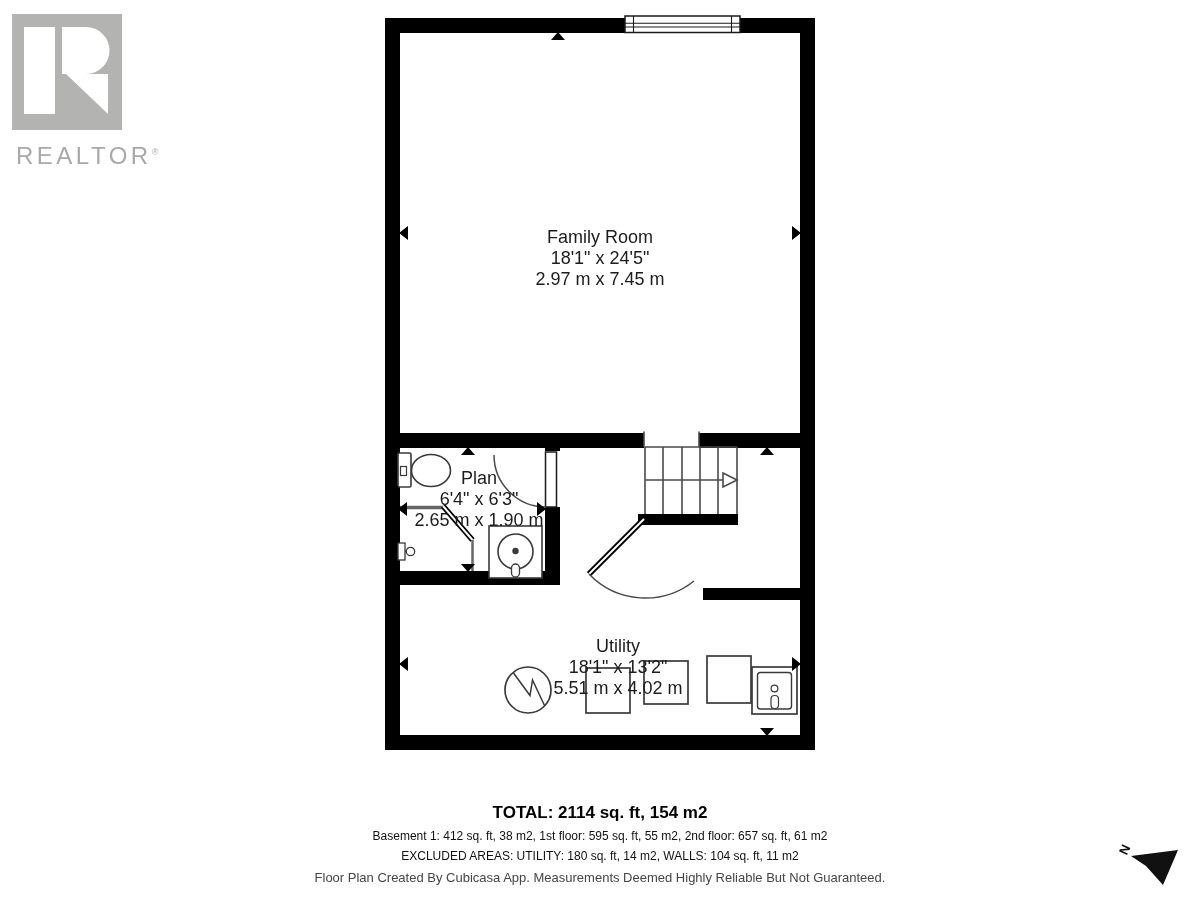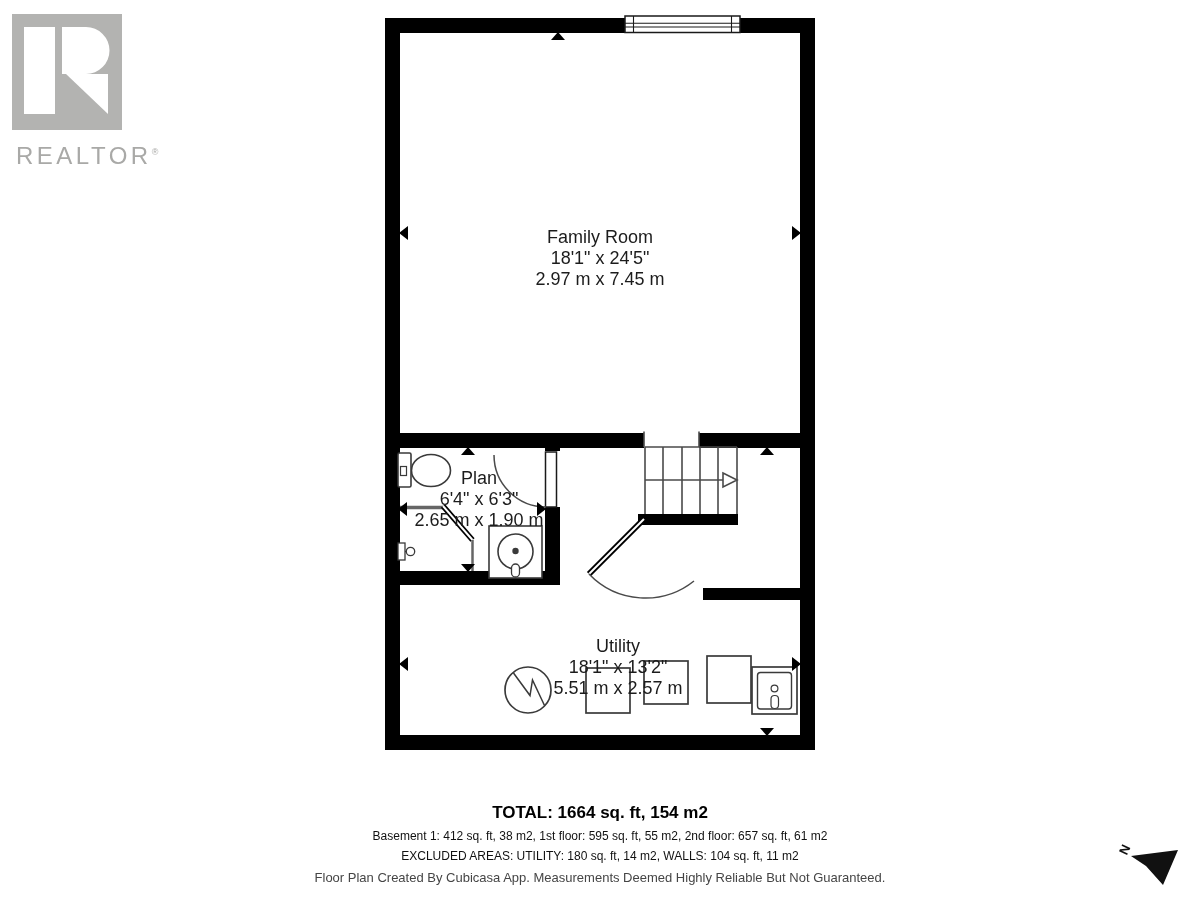--- a/index.html
+++ b/index.html
@@ -142,25 +142,25 @@
     <div>2.97 m x 7.45 m</div>
   </div>
   <div class="room-label" style="left:479px;top:499px;">
     <div>Plan</div>
     <div>6'4" x 6'3"</div>
     <div>2.65 m x 1.90 m</div>
   </div>
   <div class="room-label" style="left:618px;top:630px;margin-top:37px;">
     <div>Utility</div>
     <div>18'1" x 13'2"</div>
-    <div>5.51 m x 2.57 m</div>
+    <div>5.51 m x 4.02 m</div>
   </div>
 
   <div class="summary">
-    <div class="total">TOTAL: 1664 sq. ft, 154 m2</div>
+    <div class="total">TOTAL: 2114 sq. ft, 154 m2</div>
     <div class="line">Basement 1: 412 sq. ft, 38 m2, 1st floor: 595 sq. ft, 55 m2, 2nd floor: 657 sq. ft, 61 m2</div>
     <div class="line">EXCLUDED AREAS: UTILITY: 180 sq. ft, 14 m2, WALLS: 104 sq. ft, 11 m2</div>
     <div class="fine">Floor Plan Created By Cubicasa App. Measurements Deemed Highly Reliable But Not Guaranteed.</div>
   </div>
 
 
   <div class="abs" style="left:1110px;top:832px;">
     <svg width="85" height="62" viewBox="0 0 85 62">
       <text x="10" y="23" font-family="Liberation Sans, sans-serif" font-size="13" font-weight="bold" fill="#111" transform="rotate(-65 14 18)">N</text>
       <polygon points="21,24 68,18 53,53 36,34" fill="#111"></polygon>

